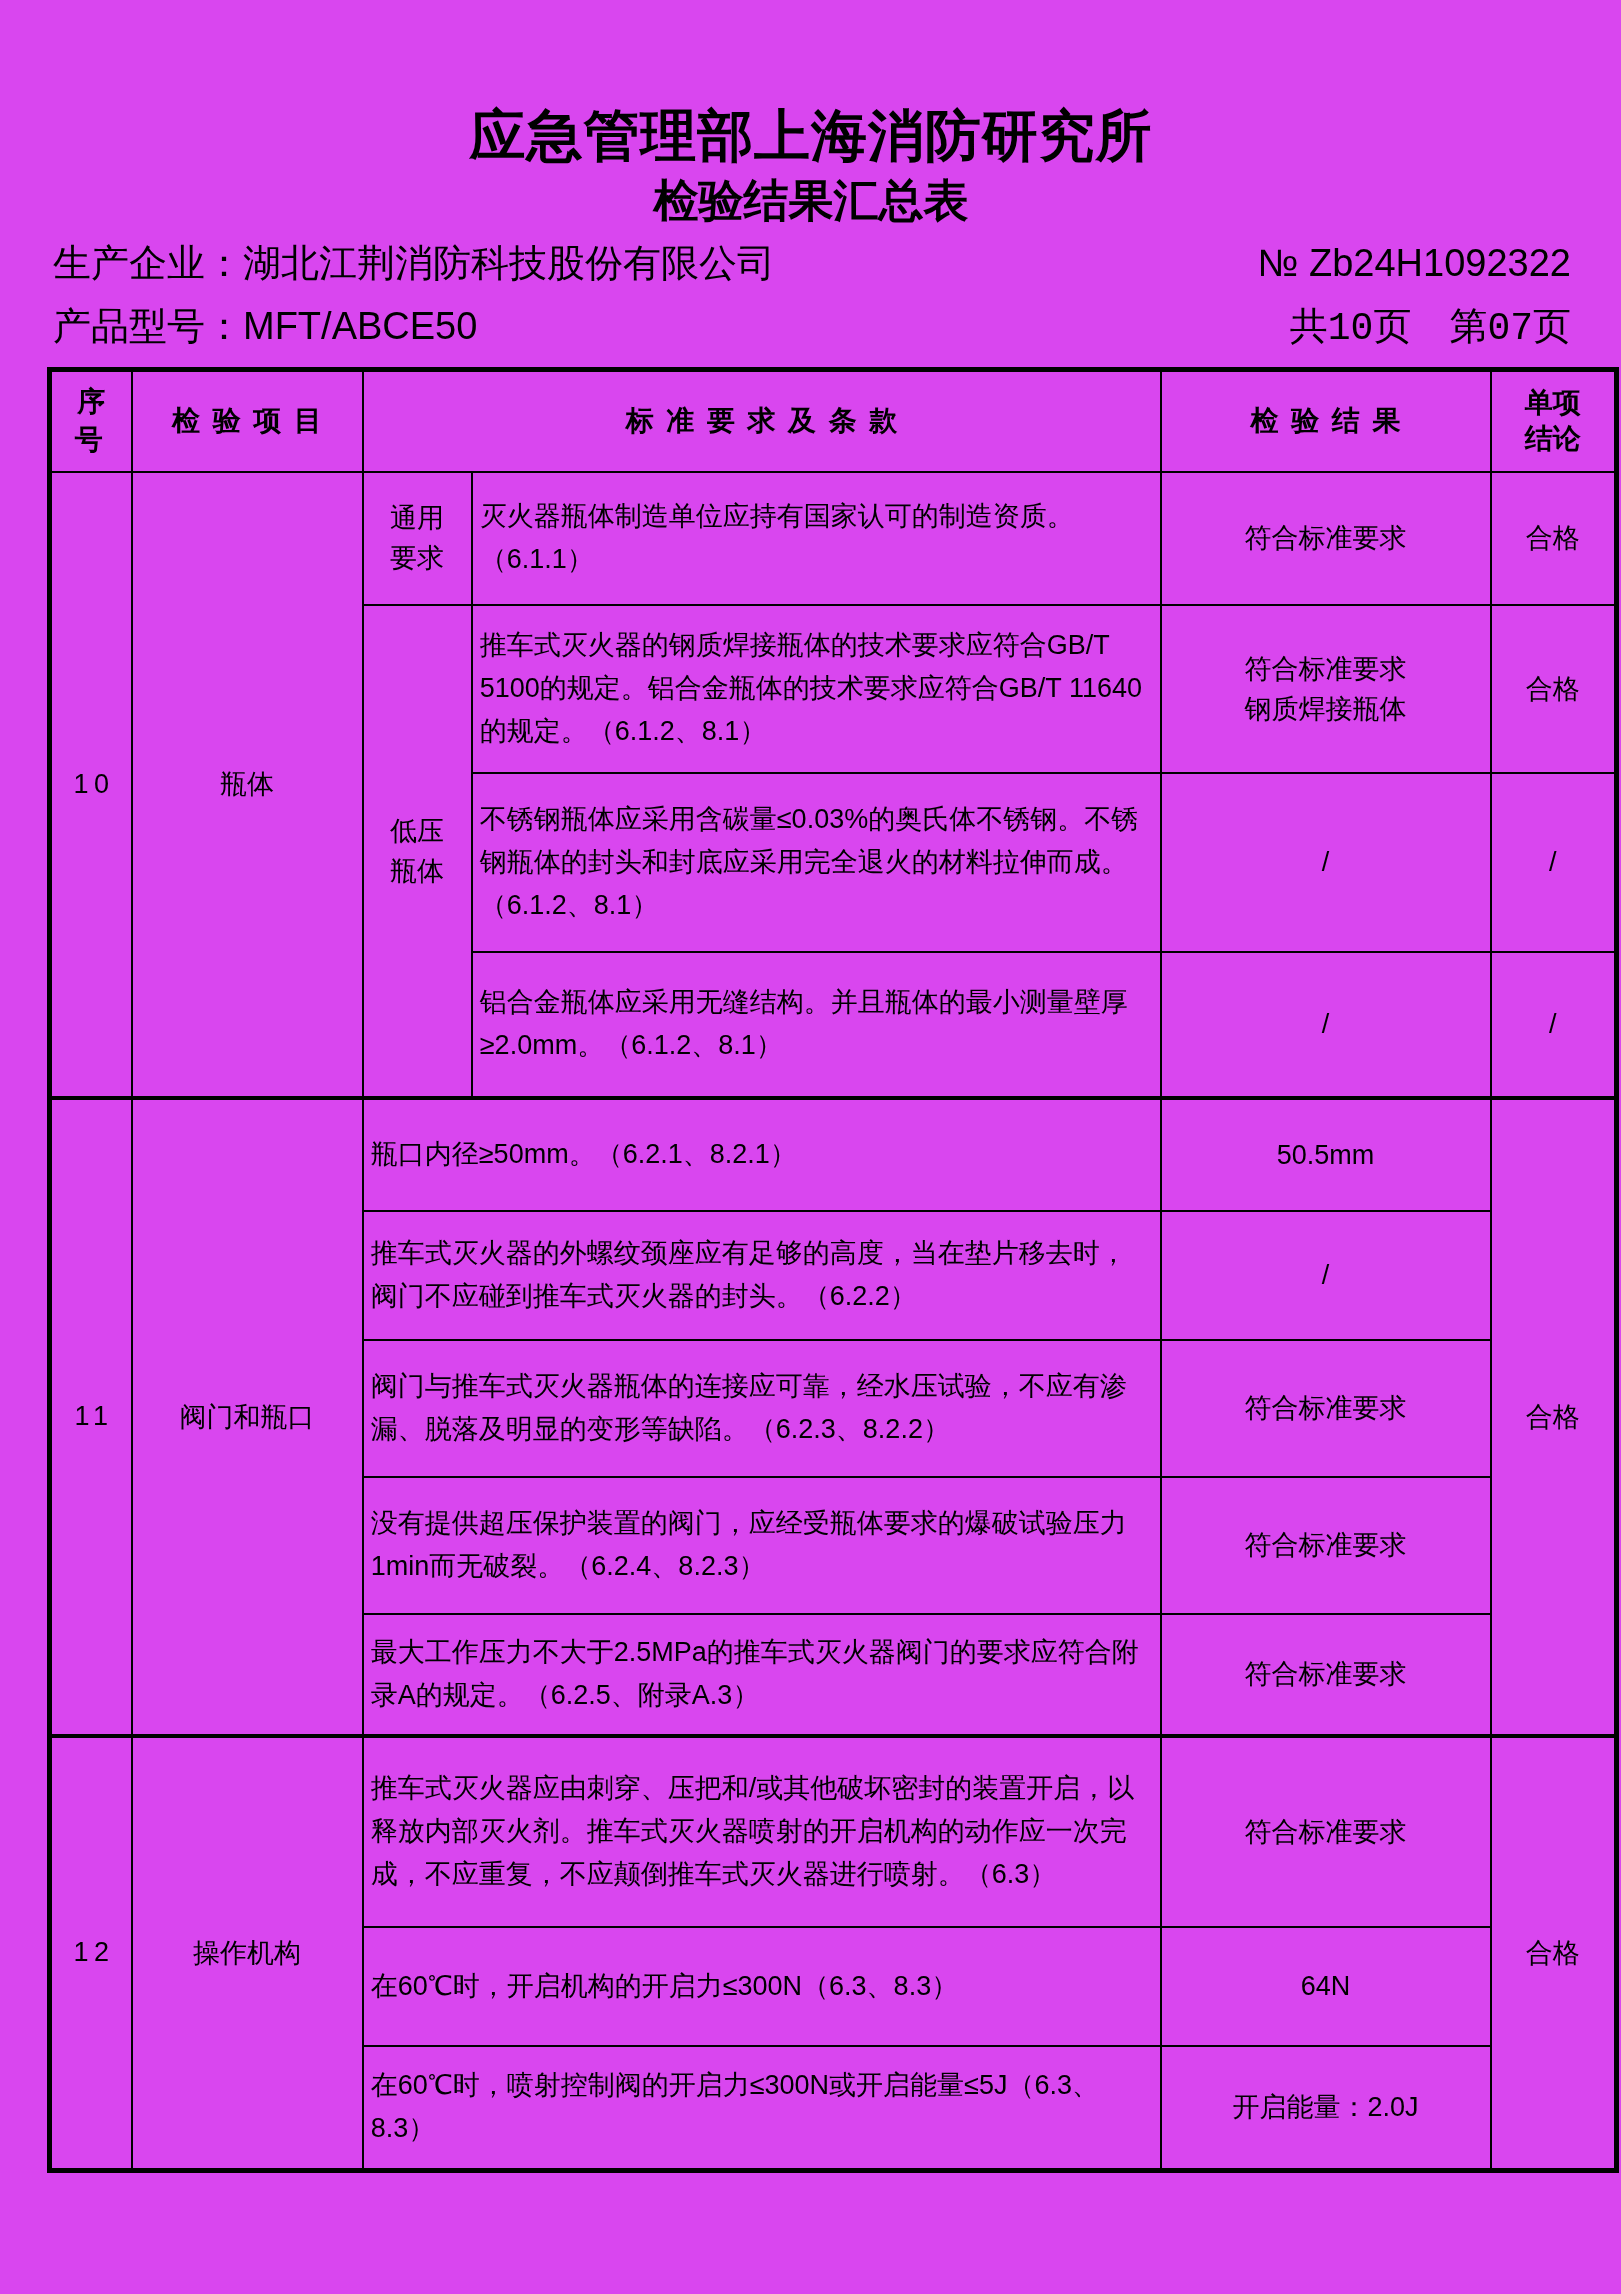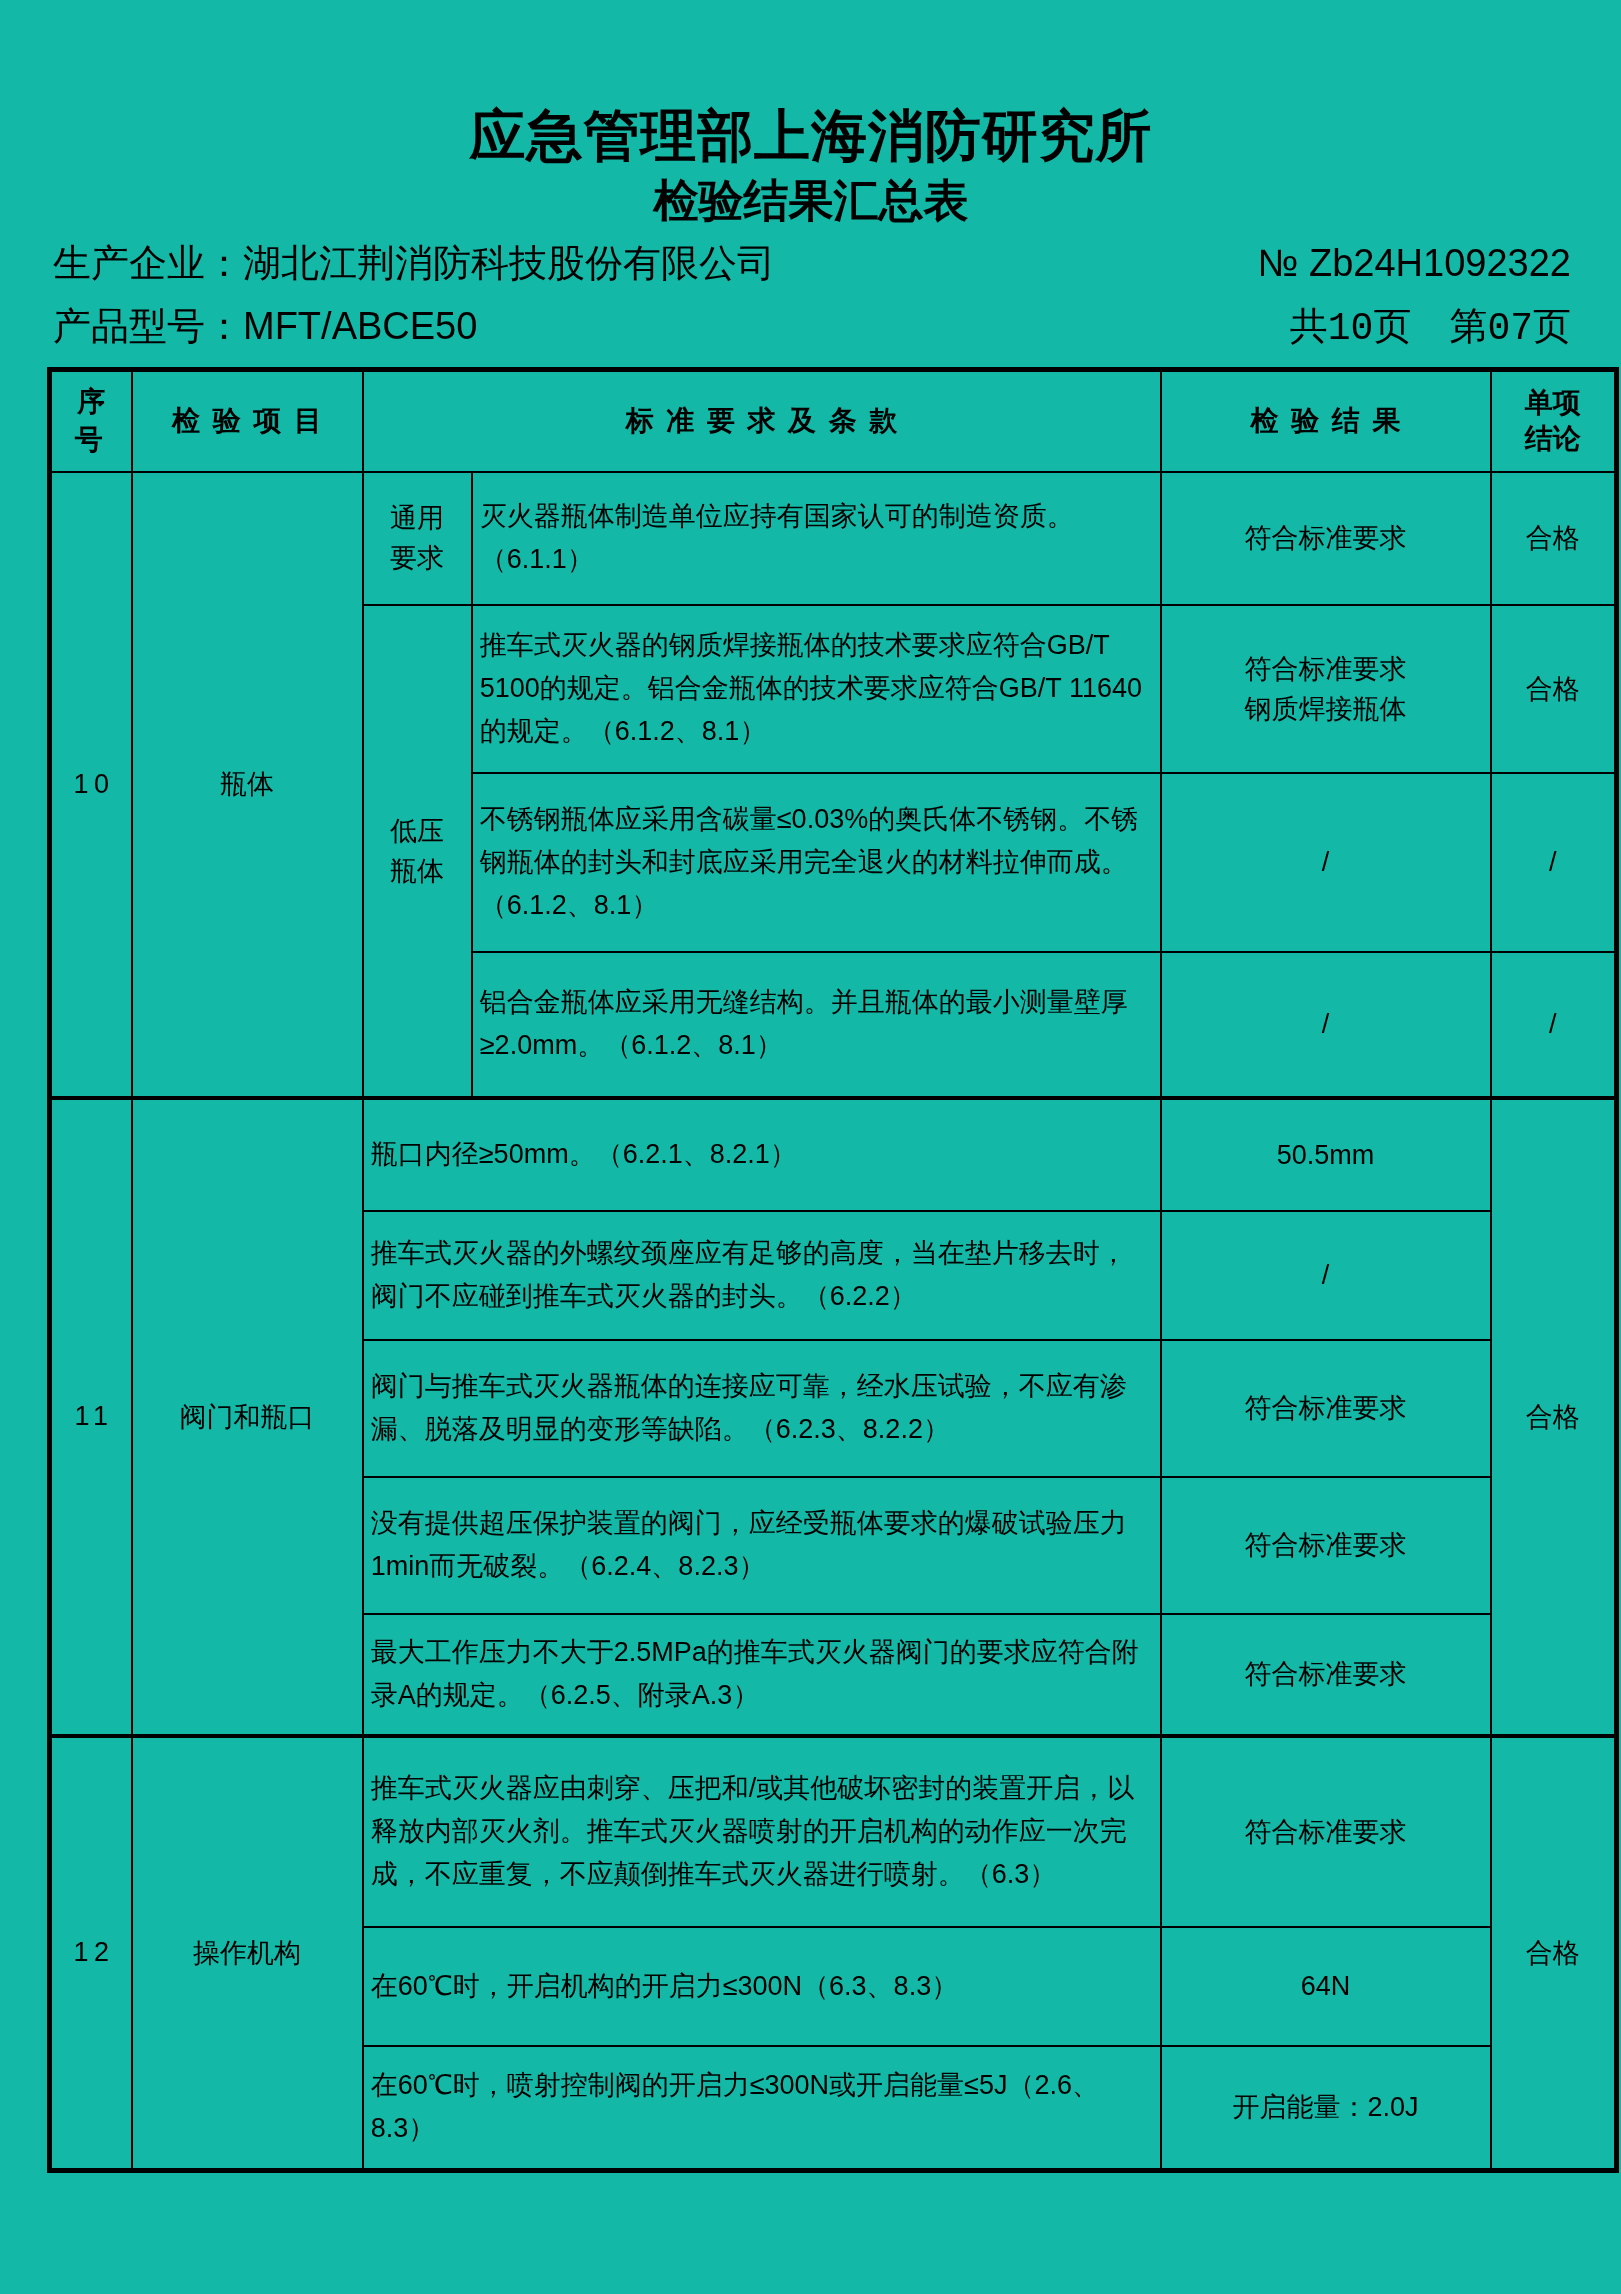--- a/index.html
+++ b/index.html
@@ -6,21 +6,21 @@
       margin: 0;
       padding: 0;
       background: #888;
       font-family: "Liberation Sans", sans-serif;
     }
     .page {
       position: relative;
       width: 1622px;
       height: 2295px;
       margin: 0 auto;
-      background: #14b8a6;
+      background: #d946ef;
       color: #000000;
       overflow: hidden;
     }
     
     .doc-header { text-align: center; }
     .title1 {
       padding-top: 105px;
       font-size: 56px;
       line-height: 62px;
       font-weight: bold;
@@ -213,20 +213,20 @@
         <td class="c-center" rowspan="3">操作机构</td>
         <td class="req" colspan="2">推车式灭火器应由刺穿、压把和/或其他破坏密封的装置开启，以释放内部灭火剂。推车式灭火器喷射的开启机构的动作应一次完成，不应重复，不应颠倒推车式灭火器进行喷射。（6.3）</td>
         <td class="result-cell">符合标准要求</td>
         <td class="concl-cell" rowspan="3">合格</td>
       </tr>
       <tr class="rh-131">
         <td class="req" colspan="2">在60℃时，开启机构的开启力≤300N（6.3、8.3）</td>
         <td class="result-cell">64N</td>
       </tr>
       <tr class="rh-138">
-        <td class="req" colspan="2">在60℃时，喷射控制阀的开启力≤300N或开启能量≤5J（2.6、8.3）</td>
+        <td class="req" colspan="2">在60℃时，喷射控制阀的开启力≤300N或开启能量≤5J（6.3、8.3）</td>
         <td class="result-cell">开启能量：2.0J</td>
       </tr>
     </tbody>
   </table>
 
 </div>
 
 
 </body></html>

